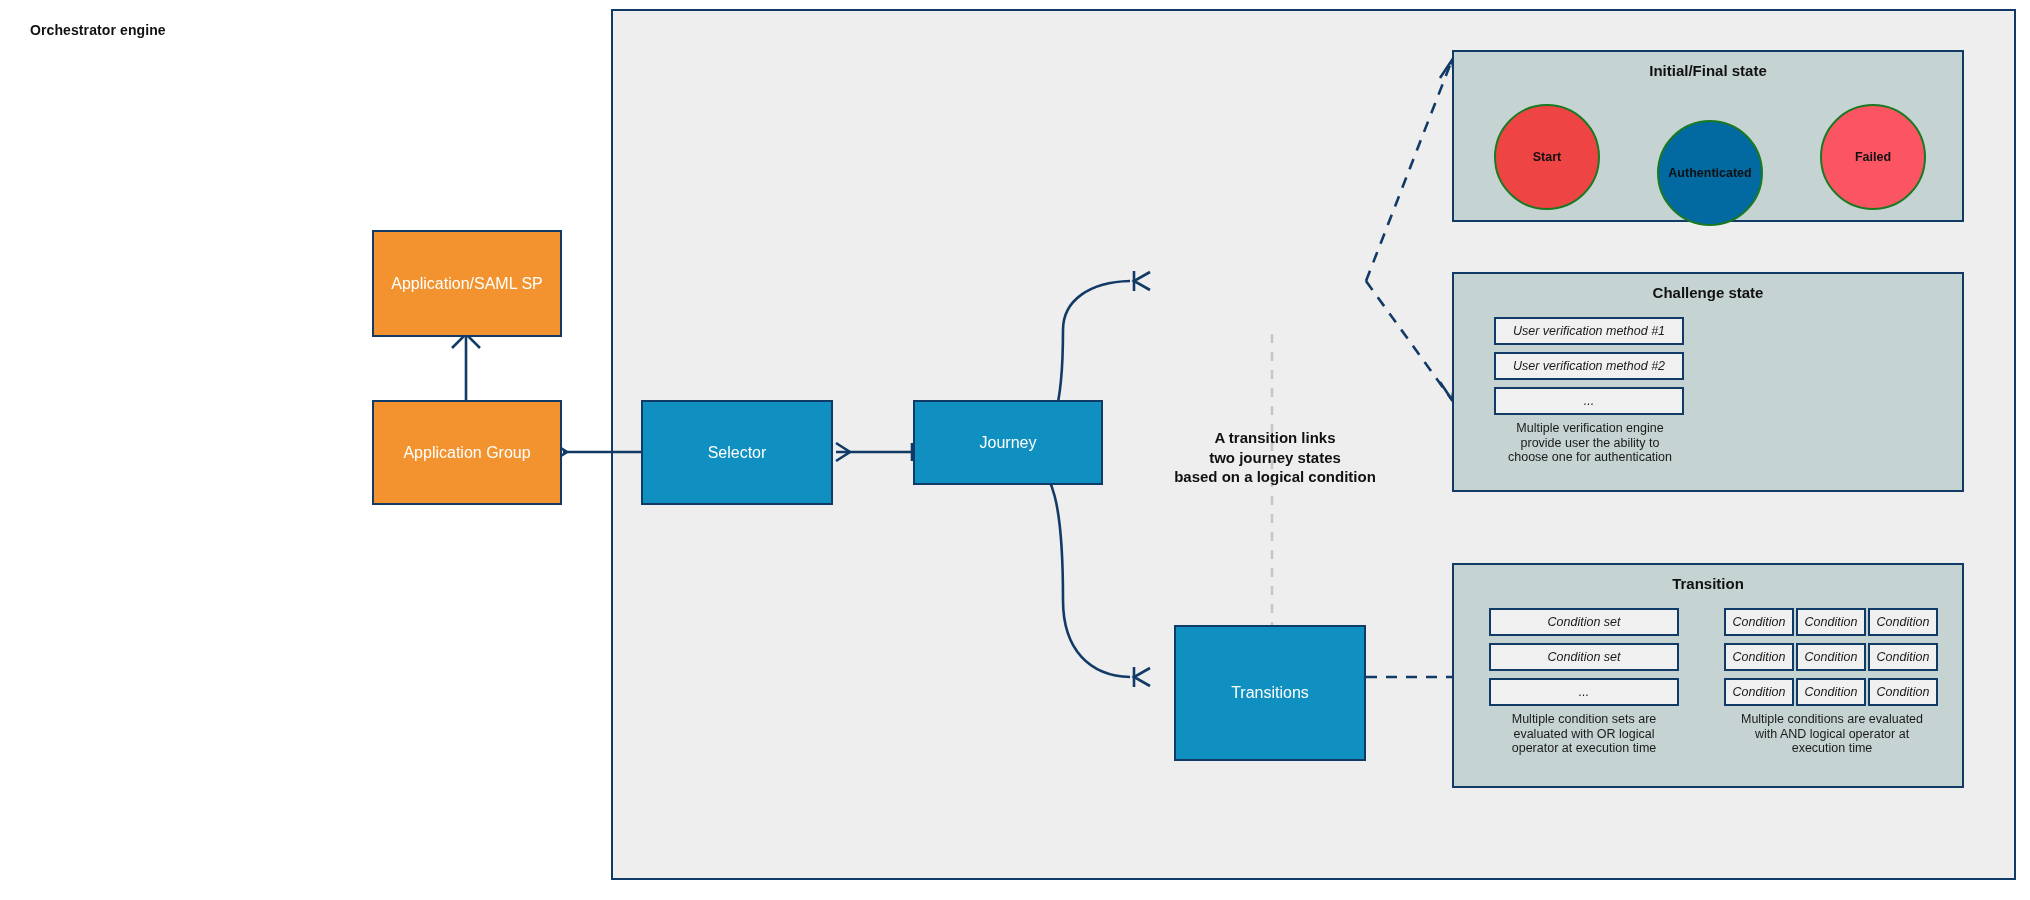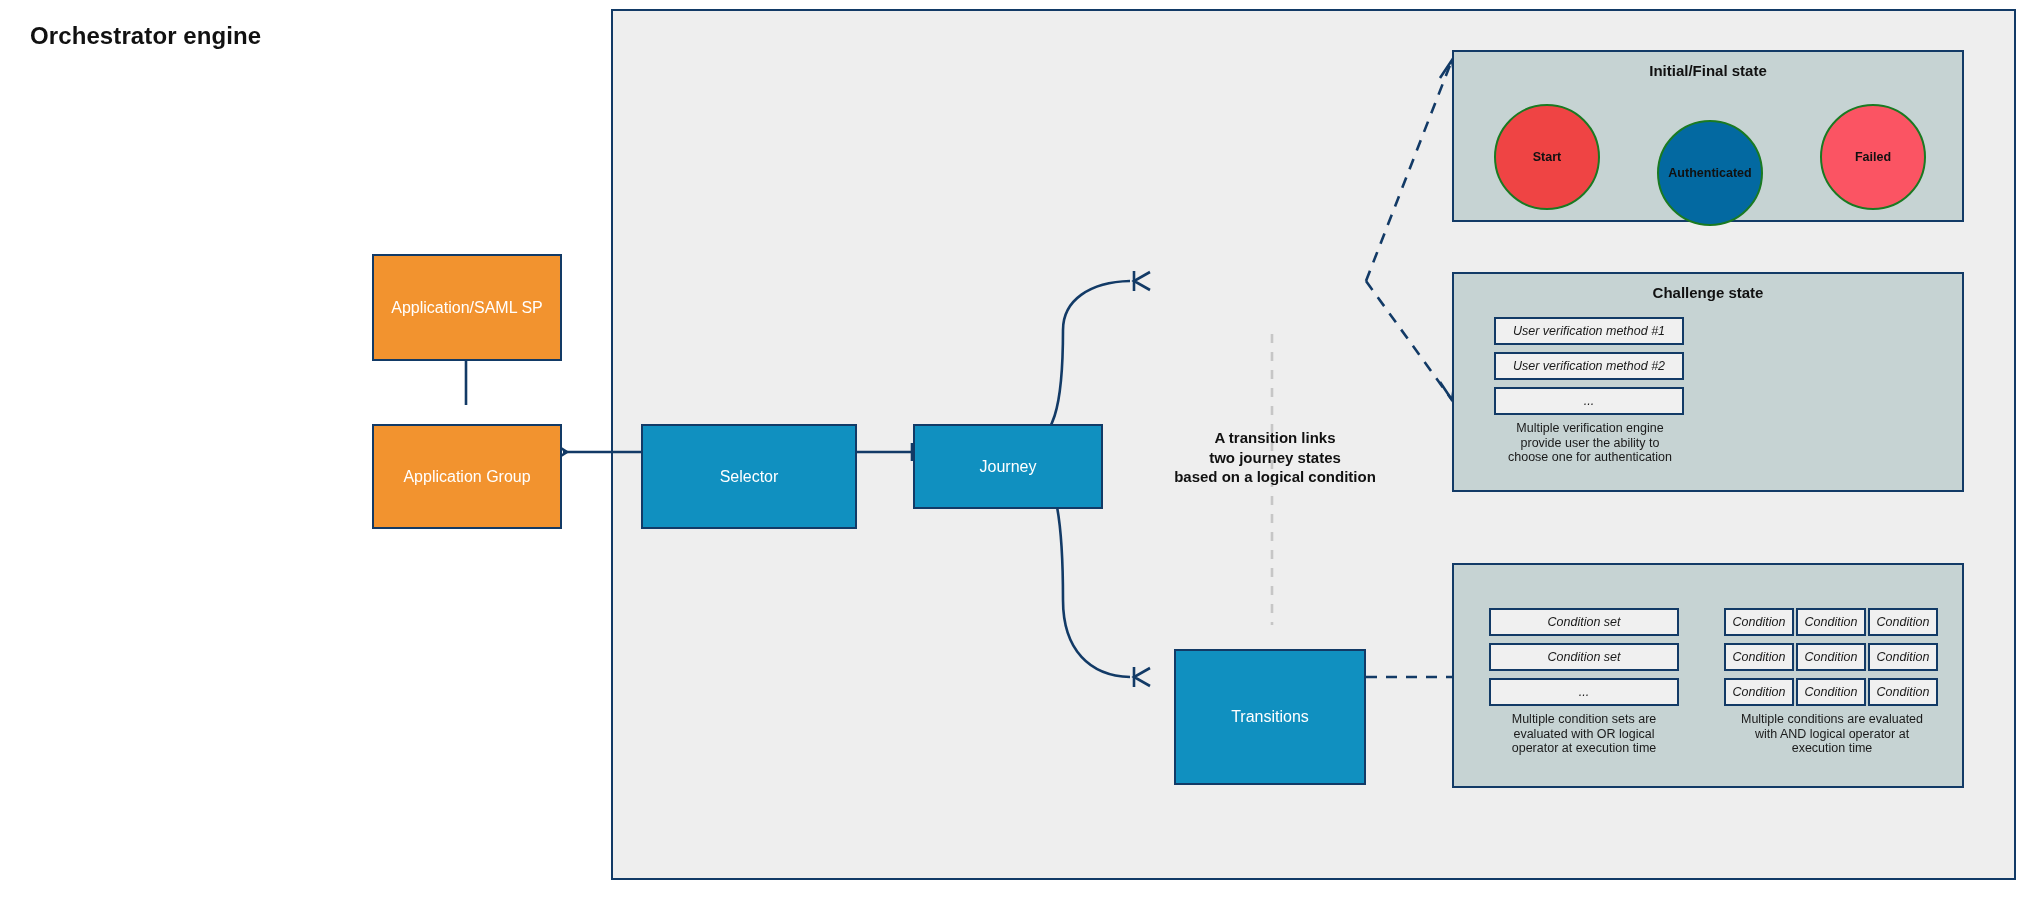--- a/index.html
+++ b/index.html
@@ -12,29 +12,29 @@
   
   #wires{position:absolute;left:0;top:0;width:2030px;height:900px;}
 
   
   .orch-container{
     position:absolute;left:611px;top:9px;width:1405px;height:871px;
     background:#eeeeee;border:2px solid #123a66;box-sizing:border-box;
   }
   .orch-title{
     position:absolute;left:30px;top:22px;
-    font-size:24px;font-weight:bold;color:#111;letter-spacing:.1px;
+    font-size:14px;font-weight:bold;color:#111;letter-spacing:.1px;
   }
 
   
   .ebox{
     position:absolute;box-sizing:border-box;
     border:2px solid #123a66;
     display:flex;align-items:center;justify-content:center;
-    color:#ffffff;font-size:16px;margin-top:24px;
+    color:#ffffff;font-size:16px;
   }
   .ebox.orange{background:#f2932f;}
   .ebox.blue{background:#1090c0;}
 
   
   .panel{
     position:absolute;box-sizing:border-box;
     background:#c6d3d3;border:2px solid #123a66;
   }
   .panel-title{
@@ -114,21 +114,21 @@
   </svg>
 
   <div class="ebox orange" style="left:372px;top:230px;width:190px;height:107px;">
     <span>Application/SAML SP</span>
   </div>
 
   <div class="ebox orange" style="left:372px;top:400px;width:190px;height:105px;">
     <span>Application Group</span>
   </div>
 
-  <div class="ebox blue" style="left:641px;top:400px;width:216px;height:105px;">
+  <div class="ebox blue" style="left:641px;top:400px;width:192px;height:105px;">
     <span>Selector</span>
   </div>
 
   <div class="ebox blue" style="left:913px;top:400px;width:190px;height:85px;">
     <span>Journey</span>
   </div>
 
 
   <div class="ebox blue" style="left:1174px;top:625px;width:192px;height:136px;">
     <span>Transitions</span>
@@ -168,20 +168,21 @@
     </div>
 
     <div class="pnote" style="left:22px;top:147px;width:228px;">
       <div>Multiple verification engine</div>
       <div>provide user the ability to</div>
       <div>choose one for authentication</div>
     </div>
   </div>
 
   <div class="panel" style="left:1452px;top:563px;width:512px;height:225px;">
+    <div class="panel-title">Transition</div>
 
     <div class="wbox" style="left:35px;top:43px;width:190px;height:28px;">
       <span>Condition set</span>
     </div>
     <div class="wbox" style="left:35px;top:78px;width:190px;height:28px;">
       <span>Condition set</span>
     </div>
     <div class="wbox" style="left:35px;top:113px;width:190px;height:28px;">
       <span>...</span>
     </div>

